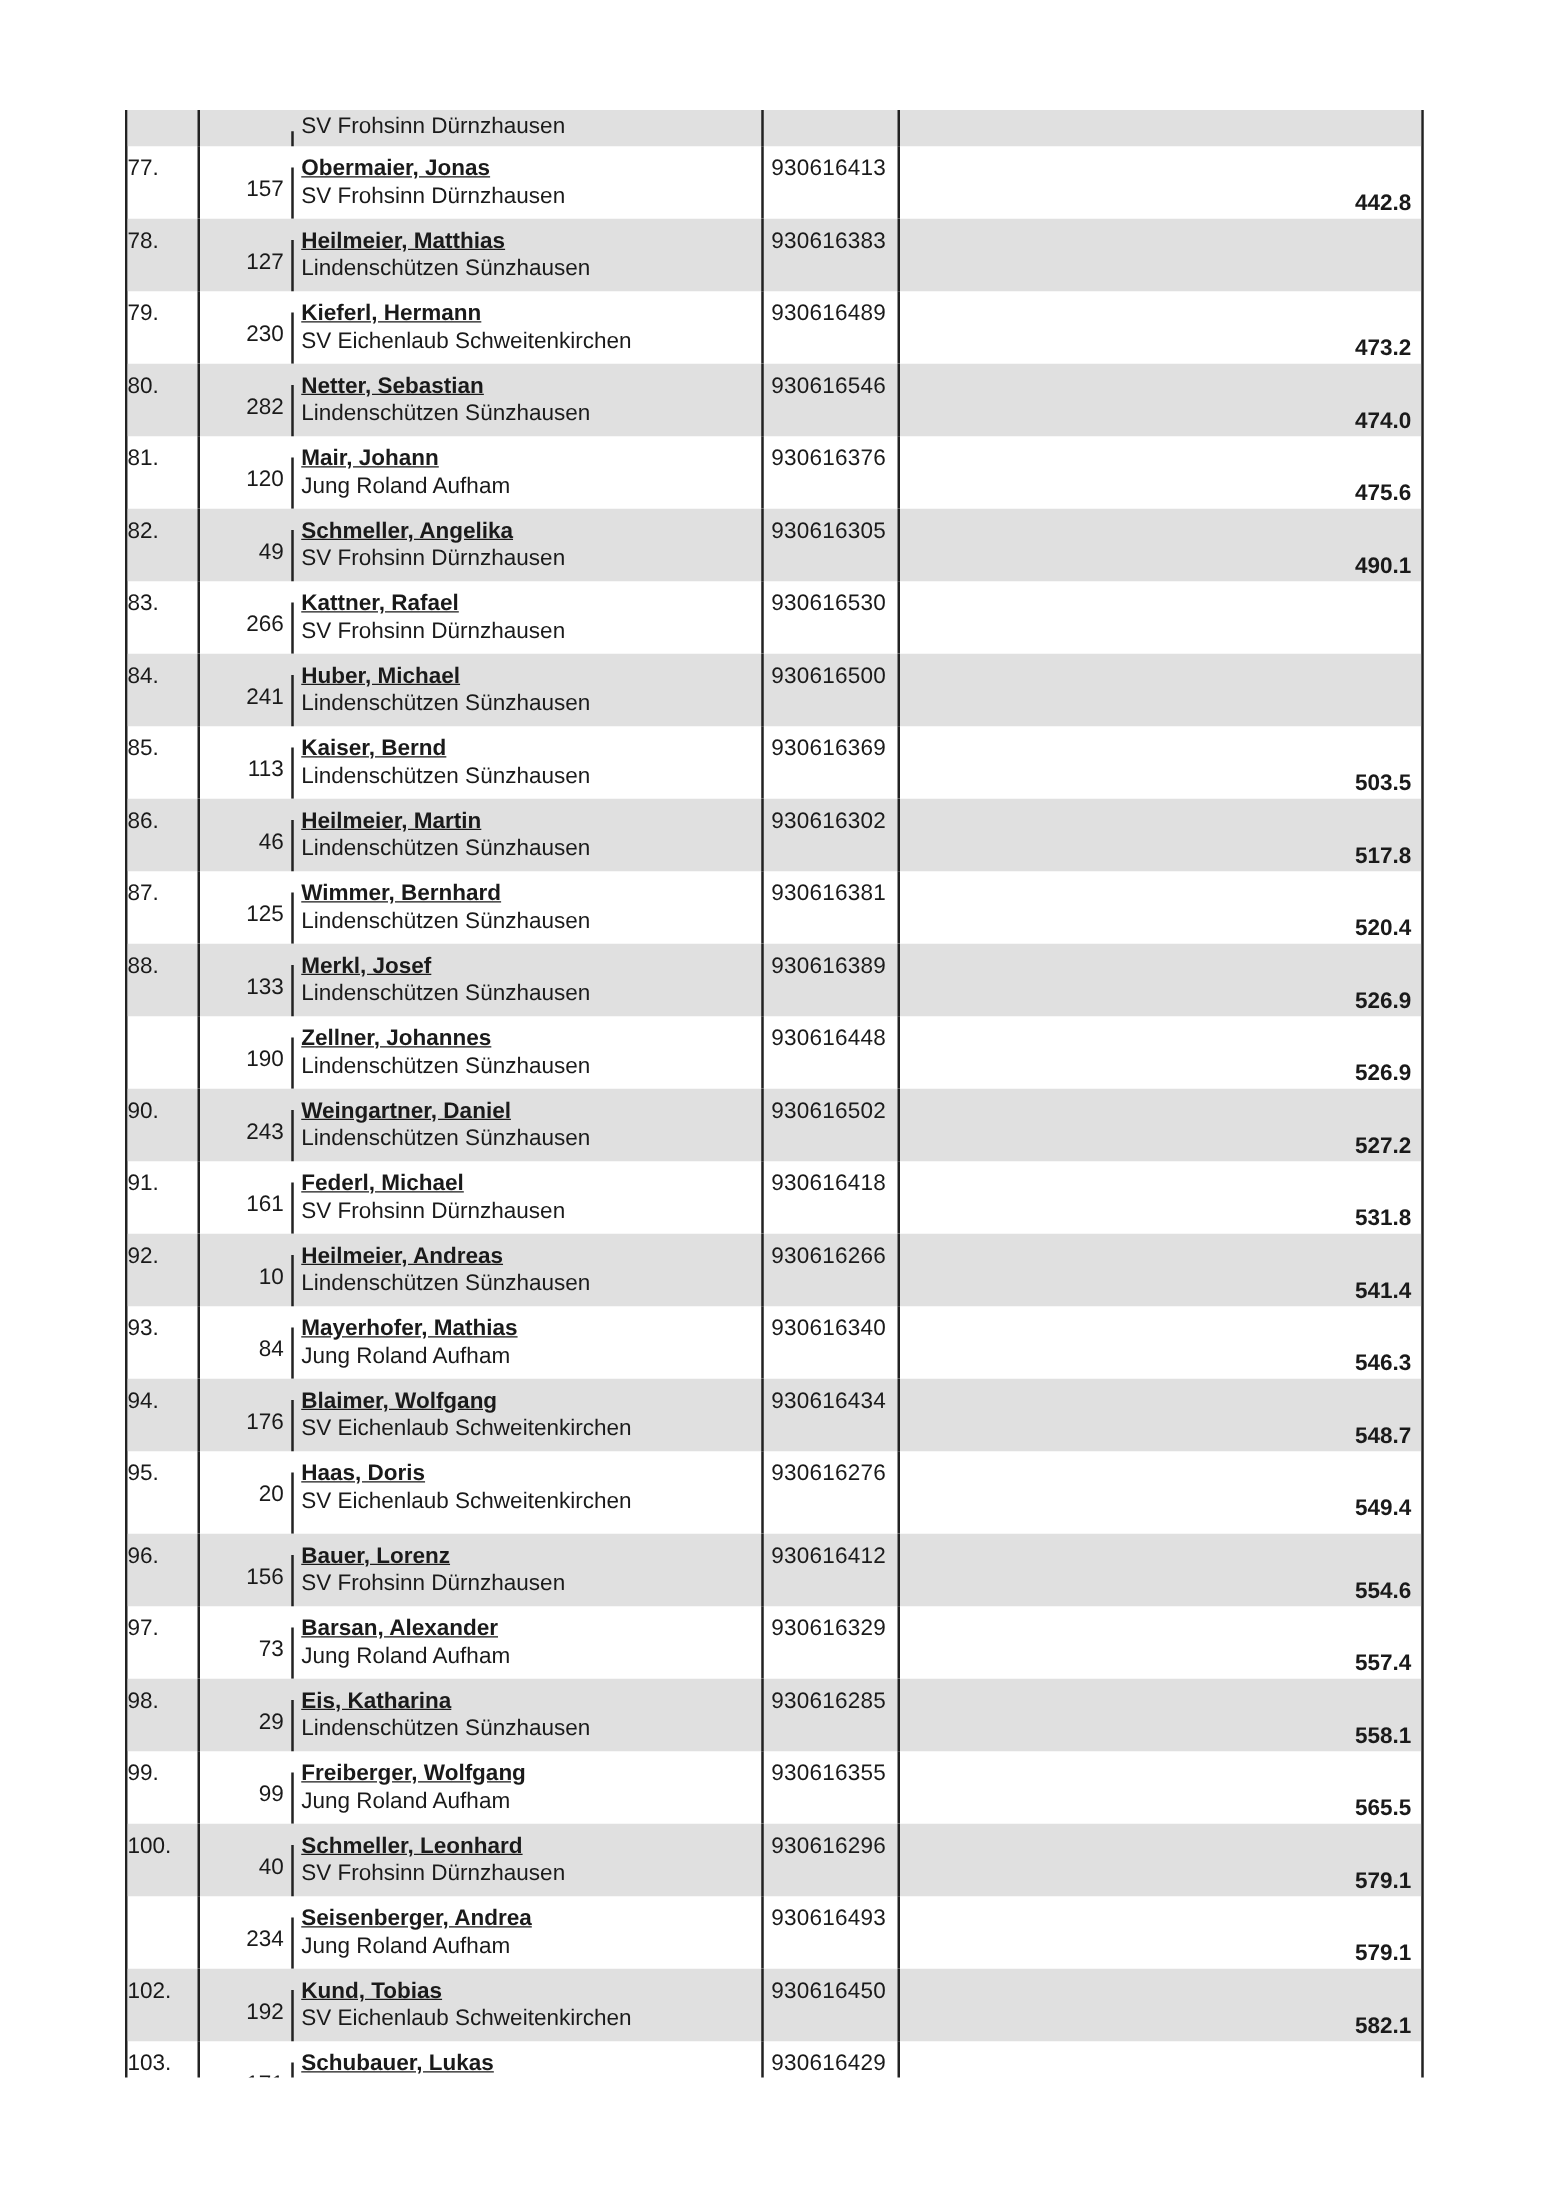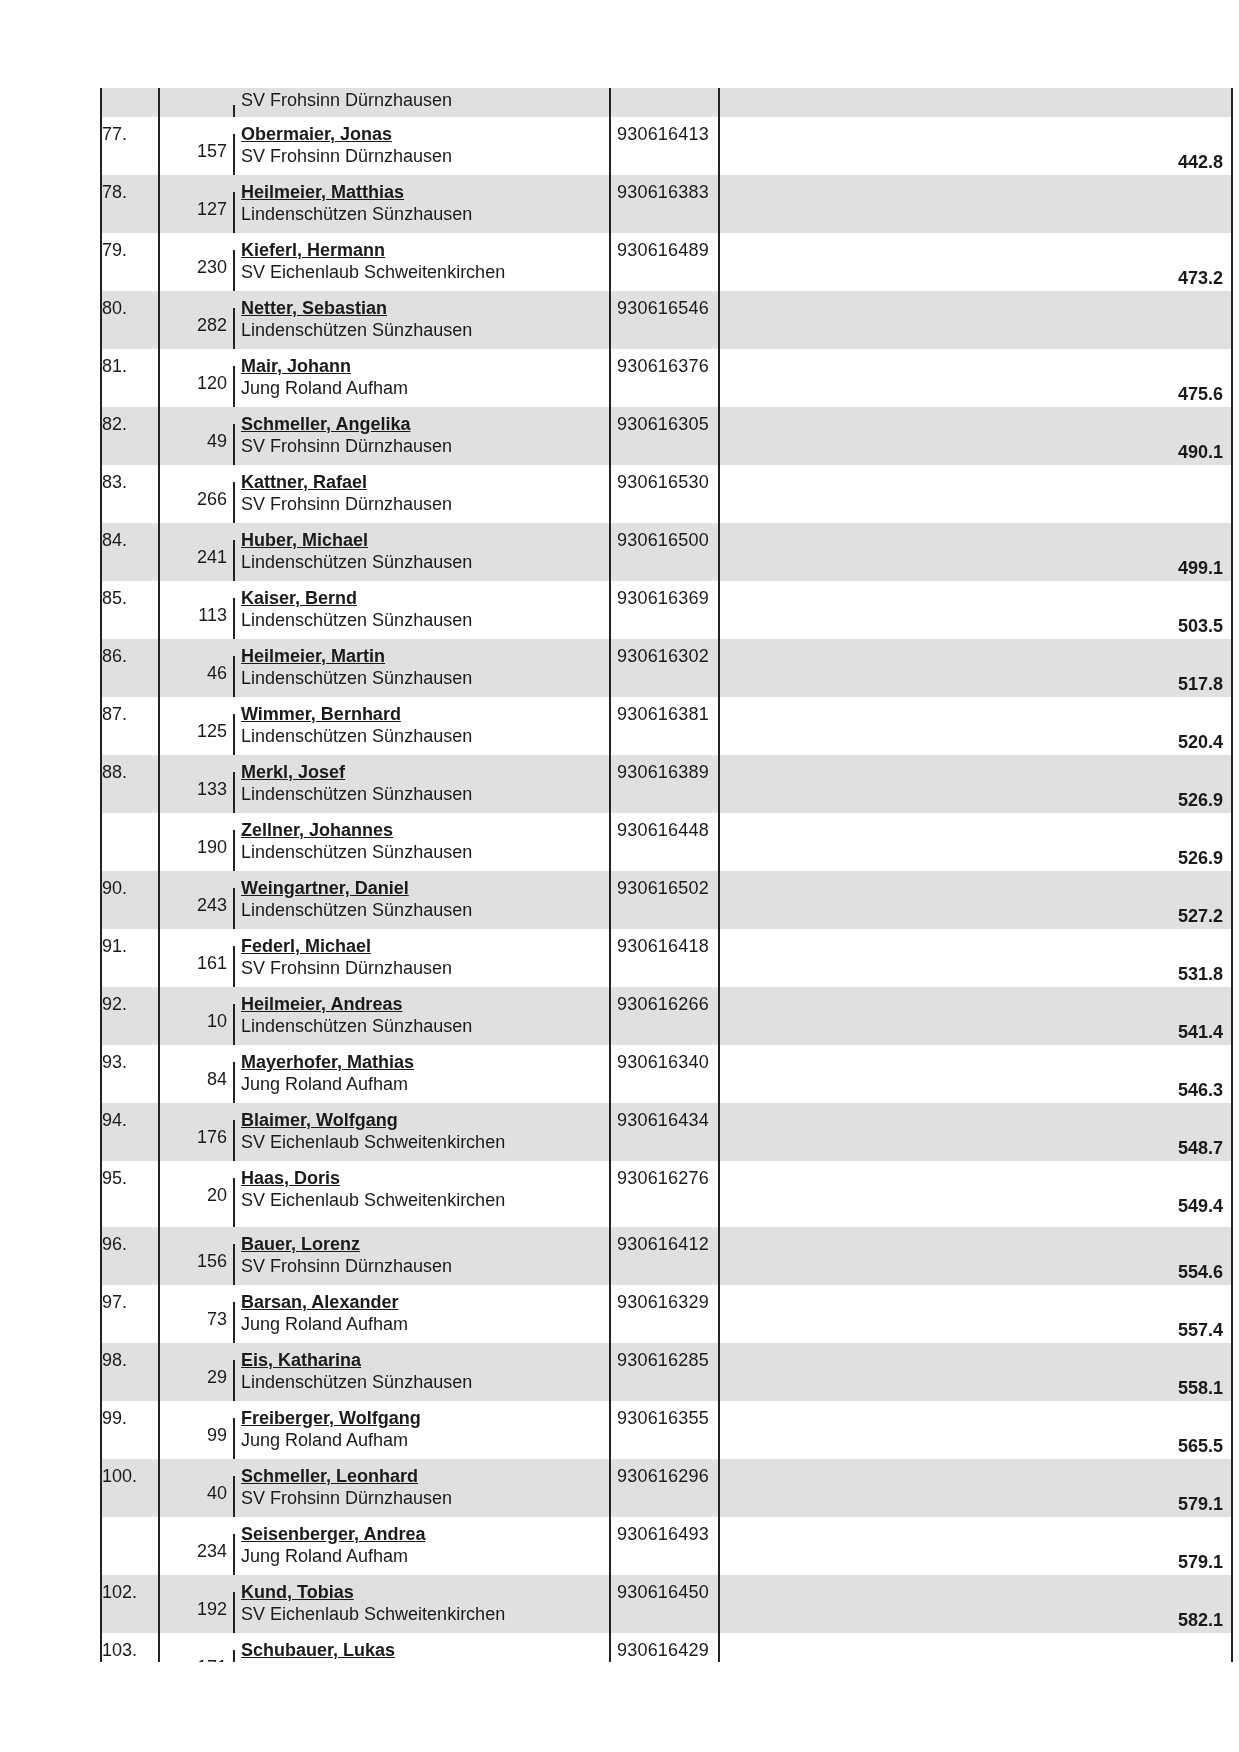--- a/index.html
+++ b/index.html
@@ -12,21 +12,21 @@
       height: 1752px;
       position: relative;
       overflow: hidden;
       font-family: "Liberation Sans", sans-serif;
       color: #1a1a1a;
     }
     .results-table {
       position: absolute;
       left: 100px;
       top: 88px;
-      width: 1133px;
+      width: 1039px;
       height: 1574px;
       overflow: hidden;
       border-left: 2px solid #222;
       border-right: 2px solid #222;
       box-sizing: border-box;
     }
     .row {
       position: relative;
       display: flex;
       height: 58px;
@@ -129,20 +129,21 @@
     <div class="cell c-score">473.2</div>
   </div>
       <div class="row shaded">
     <div class="cell c-rank">80.</div>
     <div class="cell c-start">282</div>
     <div class="cell c-name">
       <span class="name-line">Netter, Sebastian</span>
       <span class="club-line">Lindenschützen Sünzhausen</span>
     </div>
     <div class="cell c-id">930616546</div>
+    <div class="cell c-score">474.0</div>
   </div>
       <div class="row">
     <div class="cell c-rank">81.</div>
     <div class="cell c-start">120</div>
     <div class="cell c-name">
       <span class="name-line">Mair, Johann</span>
       <span class="club-line">Jung Roland Aufham</span>
     </div>
     <div class="cell c-id">930616376</div>
     <div class="cell c-score">475.6</div>
@@ -167,21 +168,20 @@
     <div class="cell c-id">930616530</div>
   </div>
       <div class="row shaded">
     <div class="cell c-rank">84.</div>
     <div class="cell c-start">241</div>
     <div class="cell c-name">
       <span class="name-line">Huber, Michael</span>
       <span class="club-line">Lindenschützen Sünzhausen</span>
     </div>
     <div class="cell c-id">930616500</div>
-    <div class="cell c-score">499.1</div>
   </div>
       <div class="row">
     <div class="cell c-rank">85.</div>
     <div class="cell c-start">113</div>
     <div class="cell c-name">
       <span class="name-line">Kaiser, Bernd</span>
       <span class="club-line">Lindenschützen Sünzhausen</span>
     </div>
     <div class="cell c-id">930616369</div>
     <div class="cell c-score">503.5</div>

